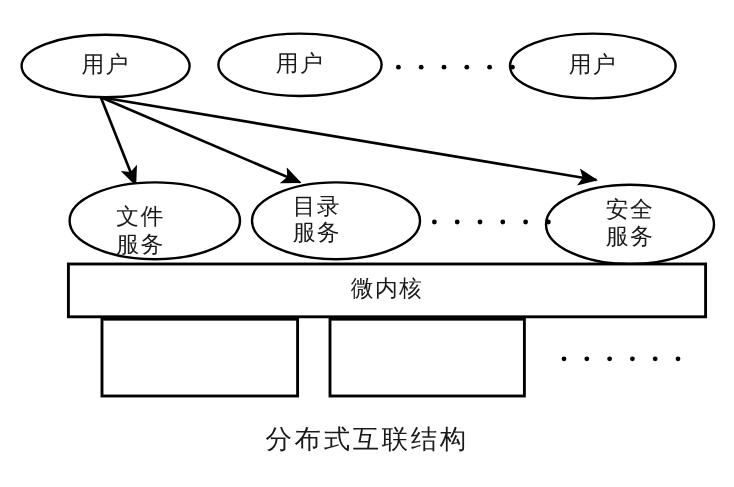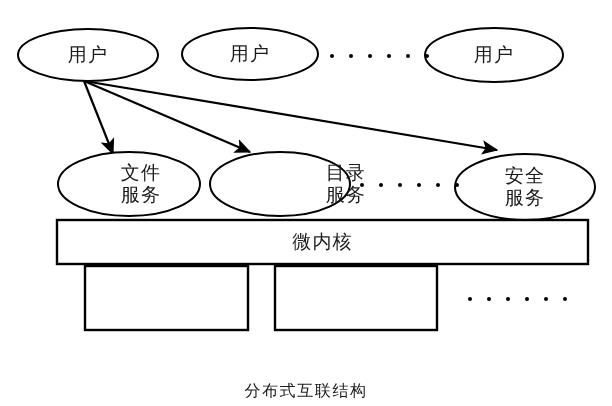--- a/index.html
+++ b/index.html
@@ -25,37 +25,36 @@
     height: 406px;
   }
   .node-label {
     position: absolute;
     display: flex;
     flex-direction: column;
     align-items: center;
     justify-content: center;
     text-align: center;
     color: #1a1a1a;
-    font-family: Liberation Serif, serif;
+    font-family: Liberation Mono, monospace;
     letter-spacing: 0.06em;
     white-space: nowrap;
     pointer-events: none;
   }
   .ellipse-label {
     font-size: 19px;
     line-height: 1.18;
   }
   .box-label {
     font-size: 19px;
     line-height: 1.2;
   }
   .caption-label {
-    font-size: 16px;
+    font-size: 22px;
     letter-spacing: 0.1em;
-    margin-top: 25px;
   }
   .dotrow {
     position: absolute;
     display: flex;
     align-items: center;
     pointer-events: none;
   }
   .dotrow i {
     display: block;
     width: 4px;
@@ -116,25 +115,25 @@
 
   <div class="dotrow" style="left:330px; top:54px; gap:15px;">
     <i></i>
     <i></i>
     <i></i>
     <i></i>
     <i></i>
     <i></i>
   </div>
 
-  <div class="node-label ellipse-label" style="left:70px; top:152px; width:142px; height:64px;">
+  <div class="node-label ellipse-label" style="left:46px; top:152px; width:142px; height:64px;justify-content:flex-end;">
     <span>文件</span>
     <span>服务</span>
   </div>
-  <div class="node-label ellipse-label" style="left:226px; top:152px; width:140px; height:64px;align-items:flex-end;">
+  <div class="node-label ellipse-label" style="left:194px; top:152px; width:140px; height:64px;">
     <span>目录</span>
     <span>服务</span>
   </div>
   <div class="node-label ellipse-label" style="left:455px; top:154px; width:140px; height:66px;text-align:right;">
     <span>安全</span>
     <span>服务</span>
   </div>
 
   <div class="dotrow" style="left:360px; top:183px; gap:15px;">
     <i></i>

